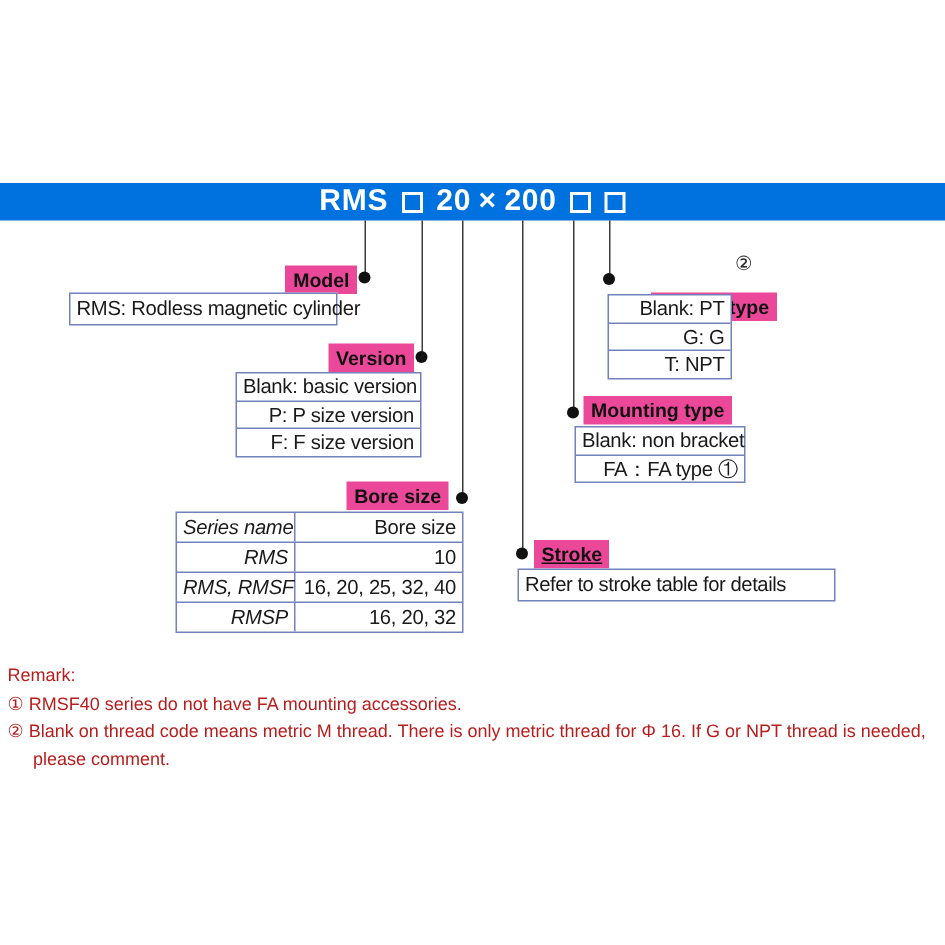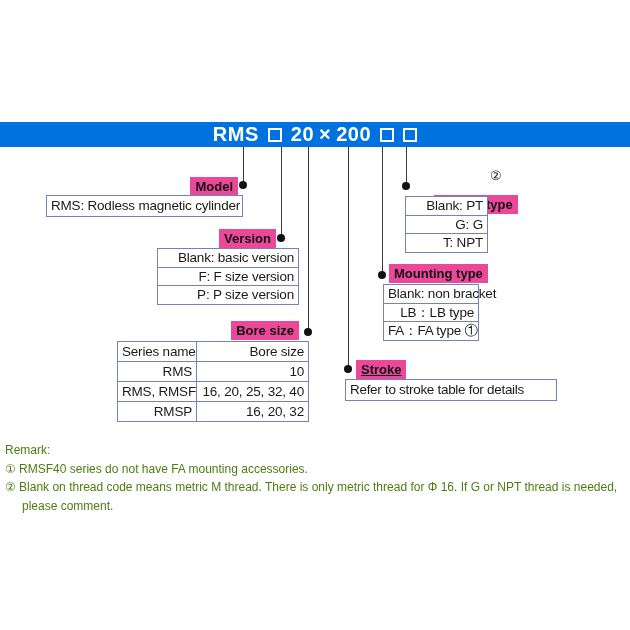--- a/index.html
+++ b/index.html
@@ -32,24 +32,24 @@
   .box {
     position:absolute; border:1px solid #7282BC; background:#fff;
     font-size:13.5px; line-height:20px; padding:0 4px; white-space:nowrap;
     letter-spacing:-0.2px;
   }
   .tbl { position:absolute; border:1px solid #7282BC; background:#fff; font-size:13.5px; letter-spacing:-0.2px;text-align:right; }
   .trow { border-top:1px solid #7282BC; line-height:17.5px; padding:0 4px; white-space:nowrap; }
   .trow:first-child { border-top:none; }
   .brow { display:flex; border-top:1px solid #7282BC; line-height:19px; white-space:nowrap; }
   .brow:first-child { border-top:none; }
-  .bc1 { width:79px; padding:0 4px; border-right:1px solid #7282BC; }
+  .bc1 { width:79px; padding:0 4px; border-right:1px solid #7282BC;font-style:italic; }
   .bc2 { flex:1; padding:0 4px; }
   
-  .remark { position:absolute; left:5px; top:441px; font-size:12px; line-height:18.5px; color:#4d7c0f; }
+  .remark { position:absolute; left:5px; top:441px; font-size:12px; line-height:18.5px; color:#b91c1c; }
   .remark div { white-space:nowrap; }
   .remark .indent { padding-left:17px; }
 </style>
 </head>
 <body>
 
 <div class="page">
 
   <div class="code-bar">
     <span>RMS</span>
@@ -71,41 +71,40 @@
   <div class="vline" style="left:406px; height:39px;"></div>
 
   <div class="dot" style="left:239px; top:181px;"></div>
   <div class="dot" style="left:277px; top:234px;"></div>
   <div class="dot" style="left:304px; top:328px;"></div>
   <div class="dot" style="left:344px; top:365px;"></div>
   <div class="dot" style="left:378px; top:271px;"></div>
   <div class="dot" style="left:402px; top:182px;"></div>
 
   <div class="chip" style="right:392px; top:177px;">Model</div>
-  <div class="box" style="left:46px; top:195px; width:197px;">RMS: Rodless magnetic cylinder</div>
+  <div class="box" style="left:46px; top:195px; width:179px;">RMS: Rodless magnetic cylinder</div>
 
   <div class="chip" style="left:410px; top:195px;margin-left:24px;">Thread type</div>
   <div class="sup" style="left:490px; top:168px;">②</div>
   <div class="tbl" style="left:405px; top:196px; width:83px;">
     <div class="trow">Blank: PT</div>
     <div class="trow">G: G</div>
     <div class="trow">T: NPT</div>
   </div>
 
   <div class="chip" style="right:354px; top:229px;">Version</div>
-  <div class="tbl" style="left:157px; top:248px; width:142px;">
+  <div class="tbl" style="left:157px; top:248px; width:124px;">
     <div class="trow">Blank: basic version</div>
+    <div class="trow">P: P size version</div>
     <div class="trow">F: F size version</div>
-    <div class="trow">P: P size version</div>
   </div>
 
   <div class="chip" style="left:389px; top:264px;">Mounting type</div>
-  <div class="tbl" style="left:383px; top:284px; width:96px;">
+  <div class="tbl" style="left:383px; top:284px; width:114px;">
     <div class="trow">Blank: non bracket</div>
-    <div class="trow">LB：LB type</div>
     <div class="trow">FA：FA type ①</div>
   </div>
 
   <div class="chip" style="right:331px; top:321px;">Bore size</div>
   <div class="tbl" style="left:117px; top:341px; width:192px;">
     <div class="brow">
       <span class="bc1">Series name</span>
       <span class="bc2">Bore size</span>
     </div>
     <div class="brow">

